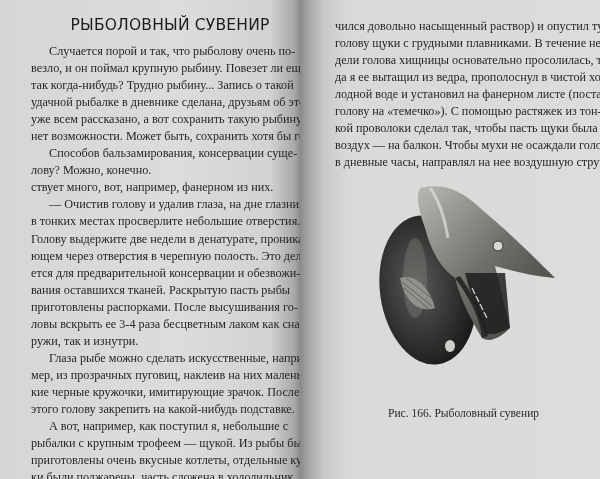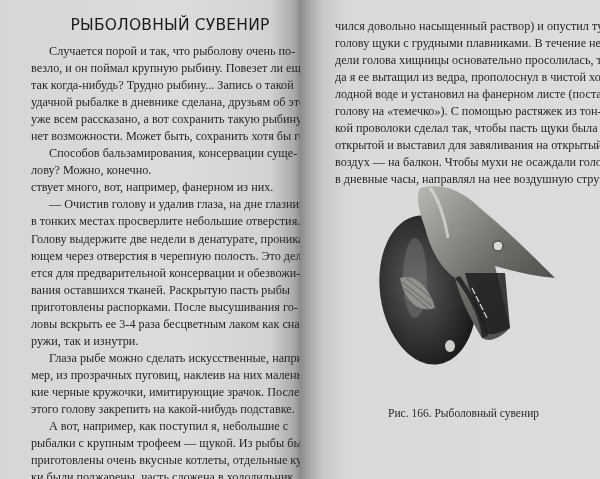--- a/index.html
+++ b/index.html
@@ -60,21 +60,20 @@
 </div>
 
 <div class="text right-text" id="right-text">
     <span class="line">чился довольно насыщенный раствор) и опустил туда</span>
     <span class="line">голову щуки с грудными плавниками. В течение не-</span>
     <span class="line">дели голова хищницы основательно просолилась, тог-</span>
     <span class="line">да я ее вытащил из ведра, прополоснул в чистой хо-</span>
     <span class="line">лодной воде и установил на фанерном листе (поставил</span>
     <span class="line">голову на «темечко»). С помощью растяжек из тон-</span>
     <span class="line">кой проволоки сделал так, чтобы пасть щуки была</span>
-    <span class="line">открытой и выставил для завяливания на открытый</span>
     <span class="line">воздух — на балкон. Чтобы мухи не осаждали голову</span>
     <span class="line">в дневные часы, направлял на нее воздушную струю</span>
   </div>
 
 <div class="figure">
   <svg width="200" height="190" viewBox="0 0 200 190">
     <defs>
       <radialGradient id="plaque" cx="40%" cy="45%" r="60%">
         <stop offset="0%" stop-color="#5a5a58"></stop>
         <stop offset="70%" stop-color="#2e2e2c"></stop>

